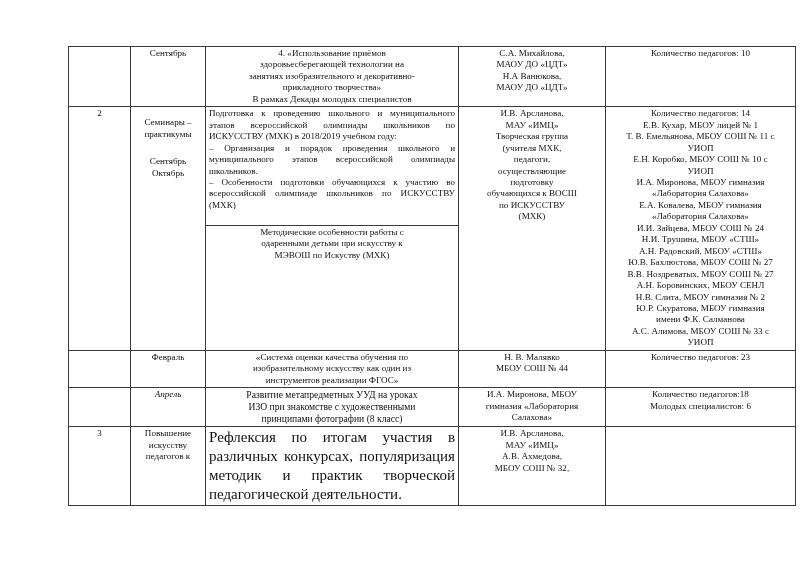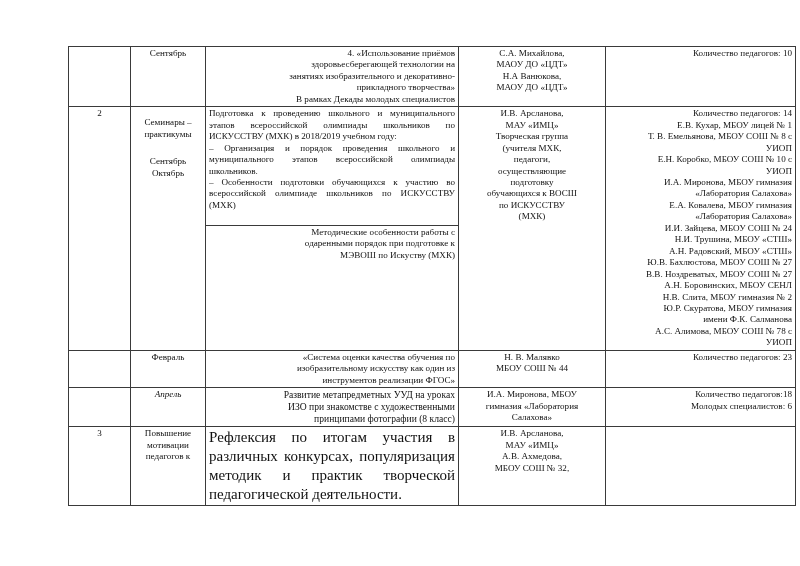--- a/index.html
+++ b/index.html
@@ -36,21 +36,21 @@
     line-height: 1.26;
   }
   col.c-num    { width: 62px; }
   col.c-dir    { width: 75px; }
   col.c-theme  { width: 253px; }
   col.c-resp   { width: 147px; }
   col.c-result { width: 190px; }
 
   .ctr   { text-align: center; }
   .just  { text-align: justify; text-align-last: left; margin-left: 48px; }
-  .left  { text-align: right; }
+  .left  { text-align: center; }
   .mid   { vertical-align: middle; }
   .bot   { vertical-align: bottom; font-style: italic; }
 </style>
 </head>
 <body>
 
 <div class="page">
 
   <table class="doc-table">
     <colgroup>
@@ -106,46 +106,46 @@
           <div>педагоги,</div>
           <div>осуществляющие</div>
           <div>подготовку</div>
           <div>обучающихся к ВОСШ</div>
           <div>по ИСКУССТВУ</div>
           <div>(МХК)</div>
         </td>
         <td class="left" rowspan="2">
           <div>Количество педагогов: 14</div>
           <div>Е.В. Кухар, МБОУ лицей № 1</div>
-          <div>Т. В. Емельянова, МБОУ СОШ № 8 с</div>
+          <div>Т. В. Емельянова, МБОУ СОШ № 11 с</div>
           <div>УИОП</div>
           <div>Е.Н. Коробко, МБОУ СОШ № 10 с</div>
           <div>УИОП</div>
           <div>И.А. Миронова, МБОУ гимназия</div>
           <div>«Лаборатория Салахова»</div>
           <div>Е.А. Ковалева, МБОУ гимназия</div>
           <div>«Лаборатория Салахова»</div>
           <div>И.И. Зайцева,  МБОУ СОШ № 24</div>
           <div>Н.И. Трушина, МБОУ «СТШ»</div>
           <div>А.Н. Радовский,  МБОУ «СТШ»</div>
           <div>Ю.В. Бахлюстова, МБОУ СОШ № 27</div>
           <div>В.В. Ноздреватых,  МБОУ СОШ № 27</div>
           <div>А.Н. Боровинских, МБОУ СЕНЛ</div>
           <div>Н.В. Слита, МБОУ гимназия № 2</div>
           <div>Ю.Р. Скуратова,  МБОУ гимназия</div>
           <div>имени Ф.К. Салманова</div>
-          <div>А.С. Алимова, МБОУ СОШ № 78 с</div>
+          <div>А.С. Алимова, МБОУ СОШ № 33 с</div>
           <div>УИОП</div>
         </td>
       </tr>
 
       <tr>
         <td class="left" style="height:122px">
           <div>Методические особенности работы с</div>
-          <div>одаренными порядок при подготовке к</div>
+          <div>одаренными детьми при искусству к</div>
           <div>МЭВОШ по Искуству (МХК)</div>
         </td>
       </tr>
 
       <tr>
         <td class="ctr mid"></td>
         <td class="ctr">
           <div>Февраль</div>
         </td>
         <td class="left">
@@ -180,21 +180,21 @@
         <td class="left">
           <div>Количество педагогов:18</div>
           <div>Молодых специалистов: 6</div>
         </td>
       </tr>
 
       <tr>
         <td class="ctr">3</td>
         <td class="ctr">
           <div>Повышение</div>
-          <div>мотивации</div>
+          <div>искусству</div>
           <div>педагогов к</div>
         </td>
         <td class="just" style="font-size:15px">
           <div>Рефлексия по итогам участия в различных конкурсах, популяризация методик и практик творческой педагогической деятельности.</div>
         </td>
         <td class="ctr">
           <div>И.В. Арсланова,</div>
           <div>МАУ «ИМЦ»</div>
           <div>А.В. Ахмедова,</div>
           <div>МБОУ СОШ № 32,</div>

